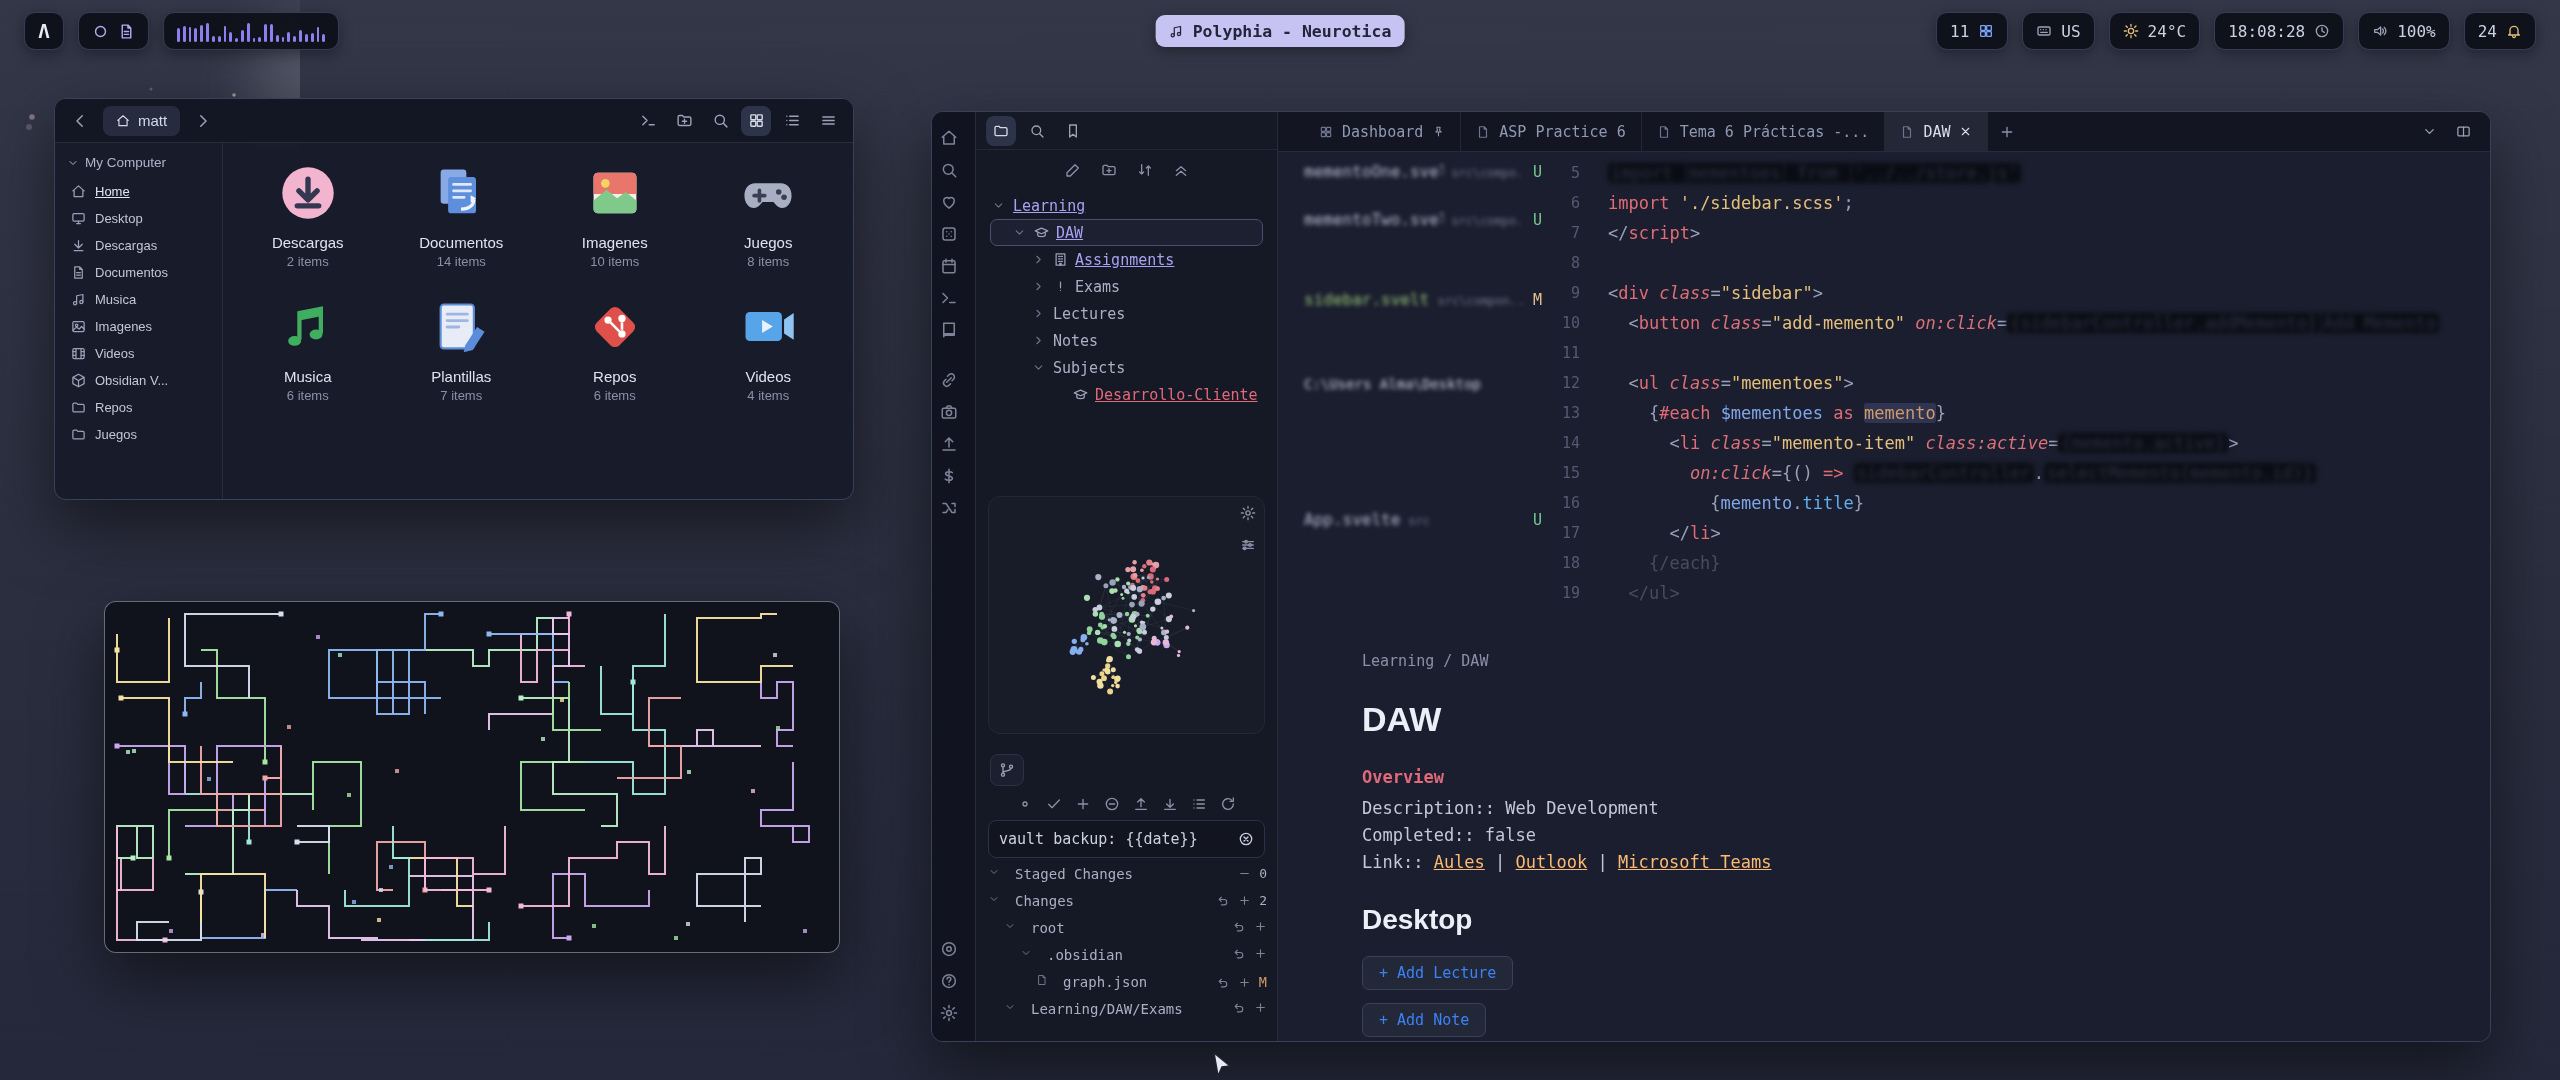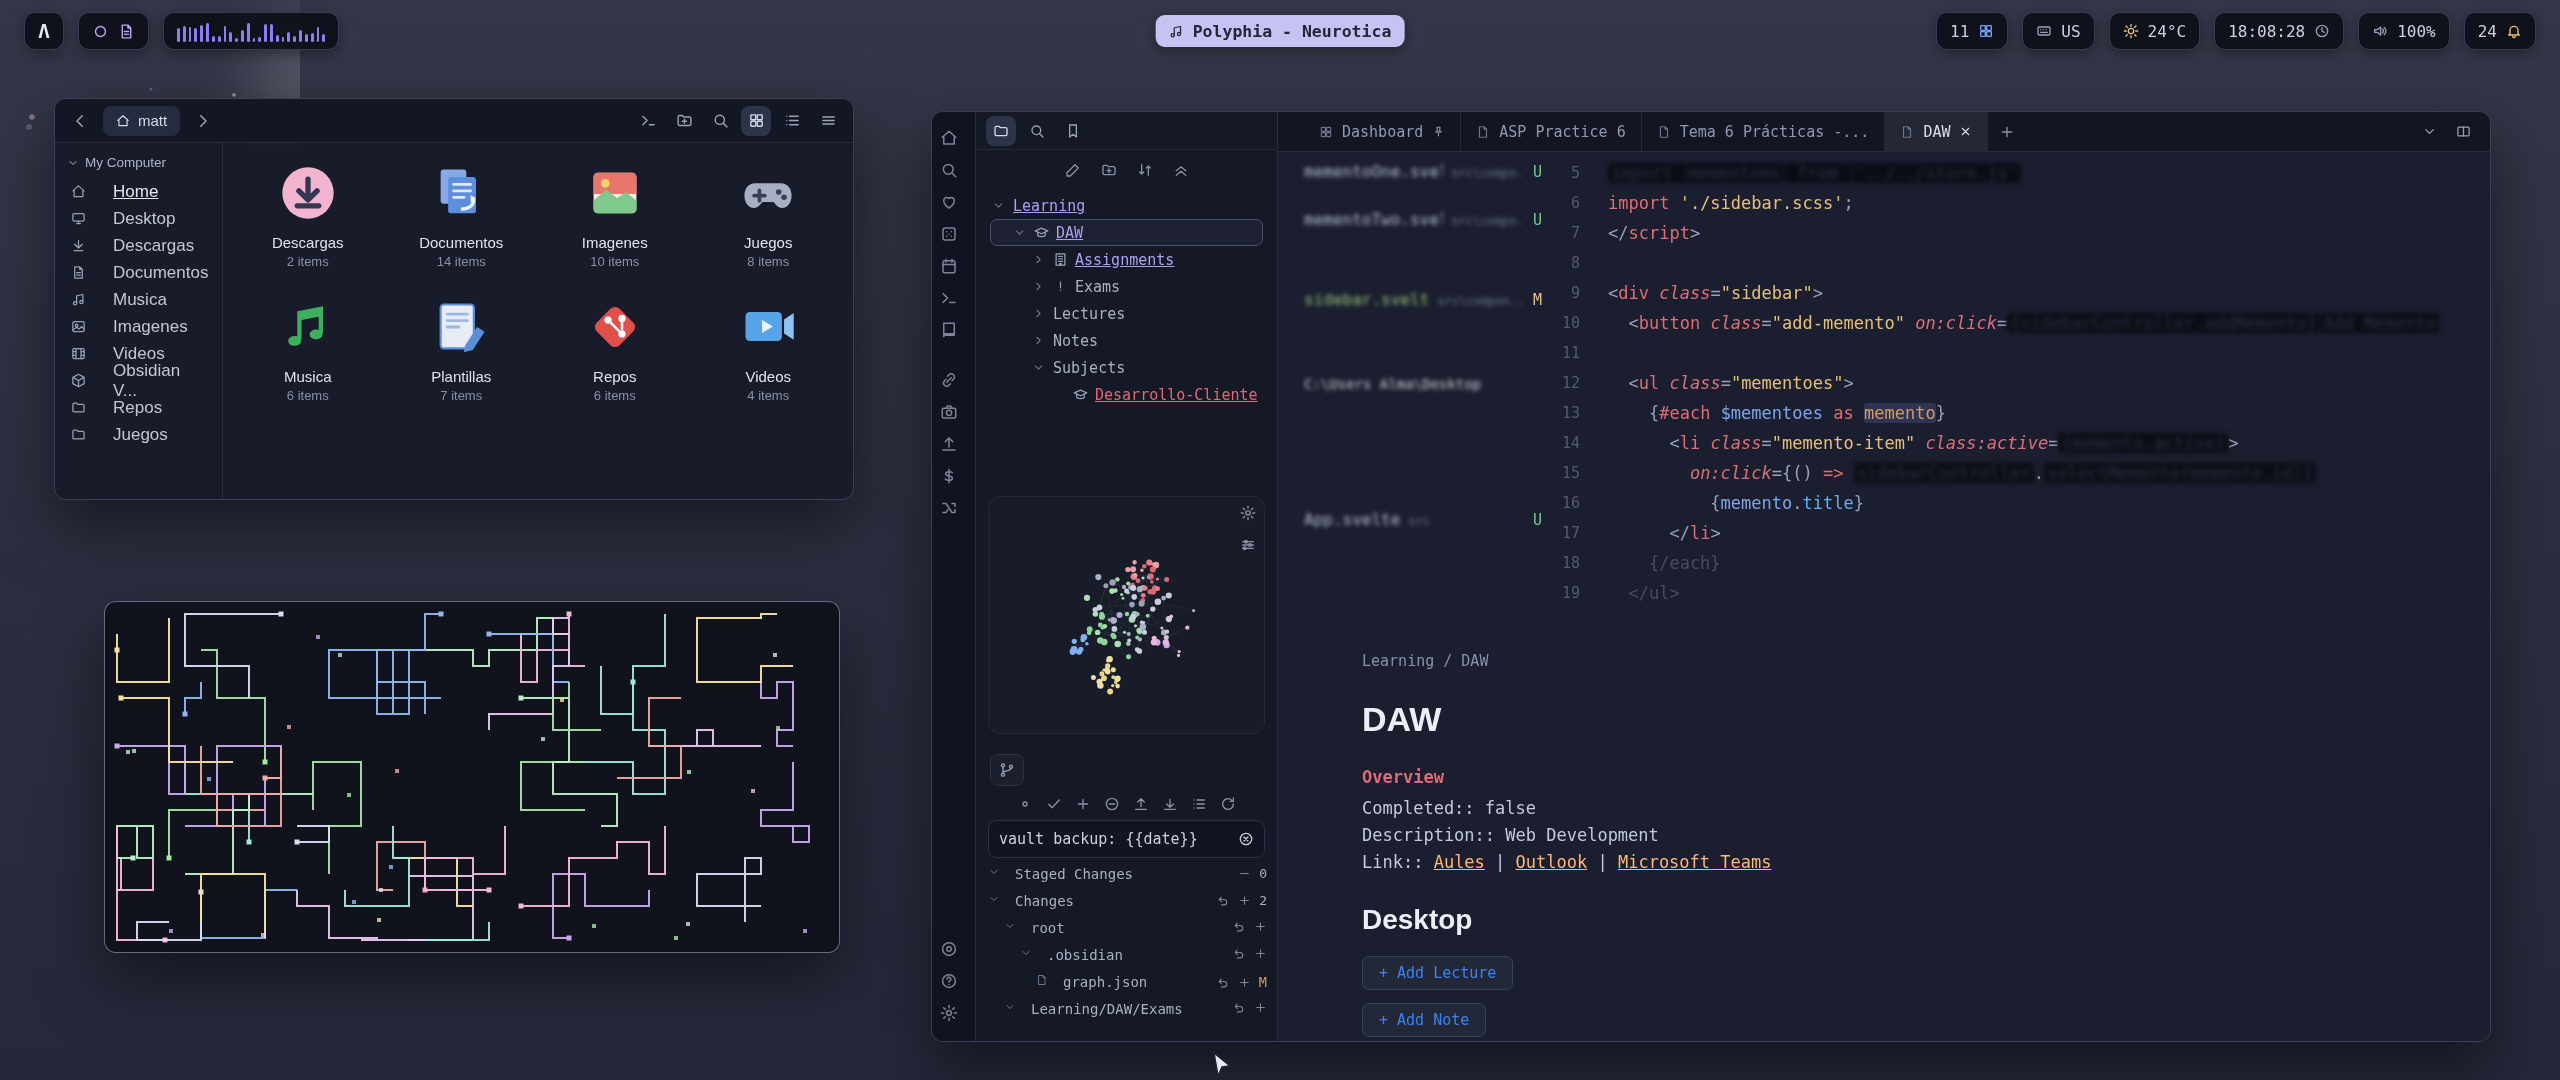--- a/index.html
+++ b/index.html
@@ -22,21 +22,21 @@
   .icon-btn{width:30px;height:30px;border-radius:8px;display:flex;align-items:center;justify-content:center;color:#9aa2b8;flex:none}
   .icon-btn.active{background:#2d3349;color:#d6dae8}
   
   #files{left:54px;top:98px;width:800px;height:402px;background:rgba(24,27,40,.97);display:flex;flex-direction:column;z-index:10}
   .files-header{height:44px;display:flex;align-items:center;padding:0 10px;gap:8px;background:rgba(19,22,34,.9);border-bottom:1px solid #272c40;flex:none}
   .crumb{height:30px;background:#262b3f;border-radius:8px;padding:0 13px;display:flex;align-items:center;gap:8px;font-family:"Liberation Sans",sans-serif;font-size:15px;color:#d6dae8}
   .files-actions{margin-left:auto;display:flex;gap:6px}
   .files-body{flex:1;display:flex;min-height:0}
   .files-side{width:168px;border-right:1px solid #272c40;padding:10px 8px;font-family:"Liberation Sans",sans-serif}
   .side-head{display:flex;align-items:center;gap:6px;color:#aeb4c8;font-size:13.5px;margin:2px 0 8px 4px}
-  .side-item{height:27px;display:flex;align-items:center;gap:27px;padding:0 8px;border-radius:6px;color:#c2c7d8;font-size:17px}
+  .side-item{height:27px;display:flex;align-items:center;gap:9px;padding:0 8px;border-radius:6px;color:#c2c7d8;font-size:13px}
   .side-item .si-ic{color:#98a0b8;display:flex}
   .side-item.active .si-label{text-decoration:underline;color:#e2e6f1}
   .files-grid{flex:1;display:grid;grid-template-columns:repeat(4,1fr);align-content:start;padding:20px 8px;row-gap:28px}
   .grid-item{display:flex;flex-direction:column;align-items:center;gap:3px}
   .gi-name{font-family:"Liberation Sans",sans-serif;font-size:15px;color:#e0e4ef;margin-top:4px}
   .gi-count{font-family:"Liberation Sans",sans-serif;font-size:13px;color:#8a90a8}
   
   #pattern{left:104px;top:601px;width:736px;height:352px;background:#10121c;border:1px solid rgba(190,196,220,.5);z-index:5}
   
   #obsidian{left:931px;top:111px;width:1560px;height:931px;background:rgba(25,28,42,.97);display:flex;z-index:8}
@@ -1503,22 +1503,22 @@
             <span class="ov-name">App.svelte</span>
             <span class="ov-path">src</span>
             <span class="ov-status st-u">U</span>
           </div>
         </div>
       <div class="note">
         <div class="note-crumb">Learning / DAW</div>
         <div class="note-title">DAW</div>
         <div class="note-overview">Overview</div>
         <div id="note-fields">
+            <div class="note-field">Description:: Web Development</div>
             <div class="note-field">Completed:: false</div>
-            <div class="note-field">Description:: Web Development</div>
             <div class="note-field">Link:: <span class="note-link">Aules</span> | <span class="note-link">Outlook</span> | <span class="note-link">Microsoft Teams</span></div>
           </div>
         <div class="note-actions">Desktop</div>
         <div id="note-buttons">
             <button class="note-btn">+ Add Lecture</button>
             <button class="note-btn">+ Add Note</button>
           </div>
       </div>
     </div>
   </div>

